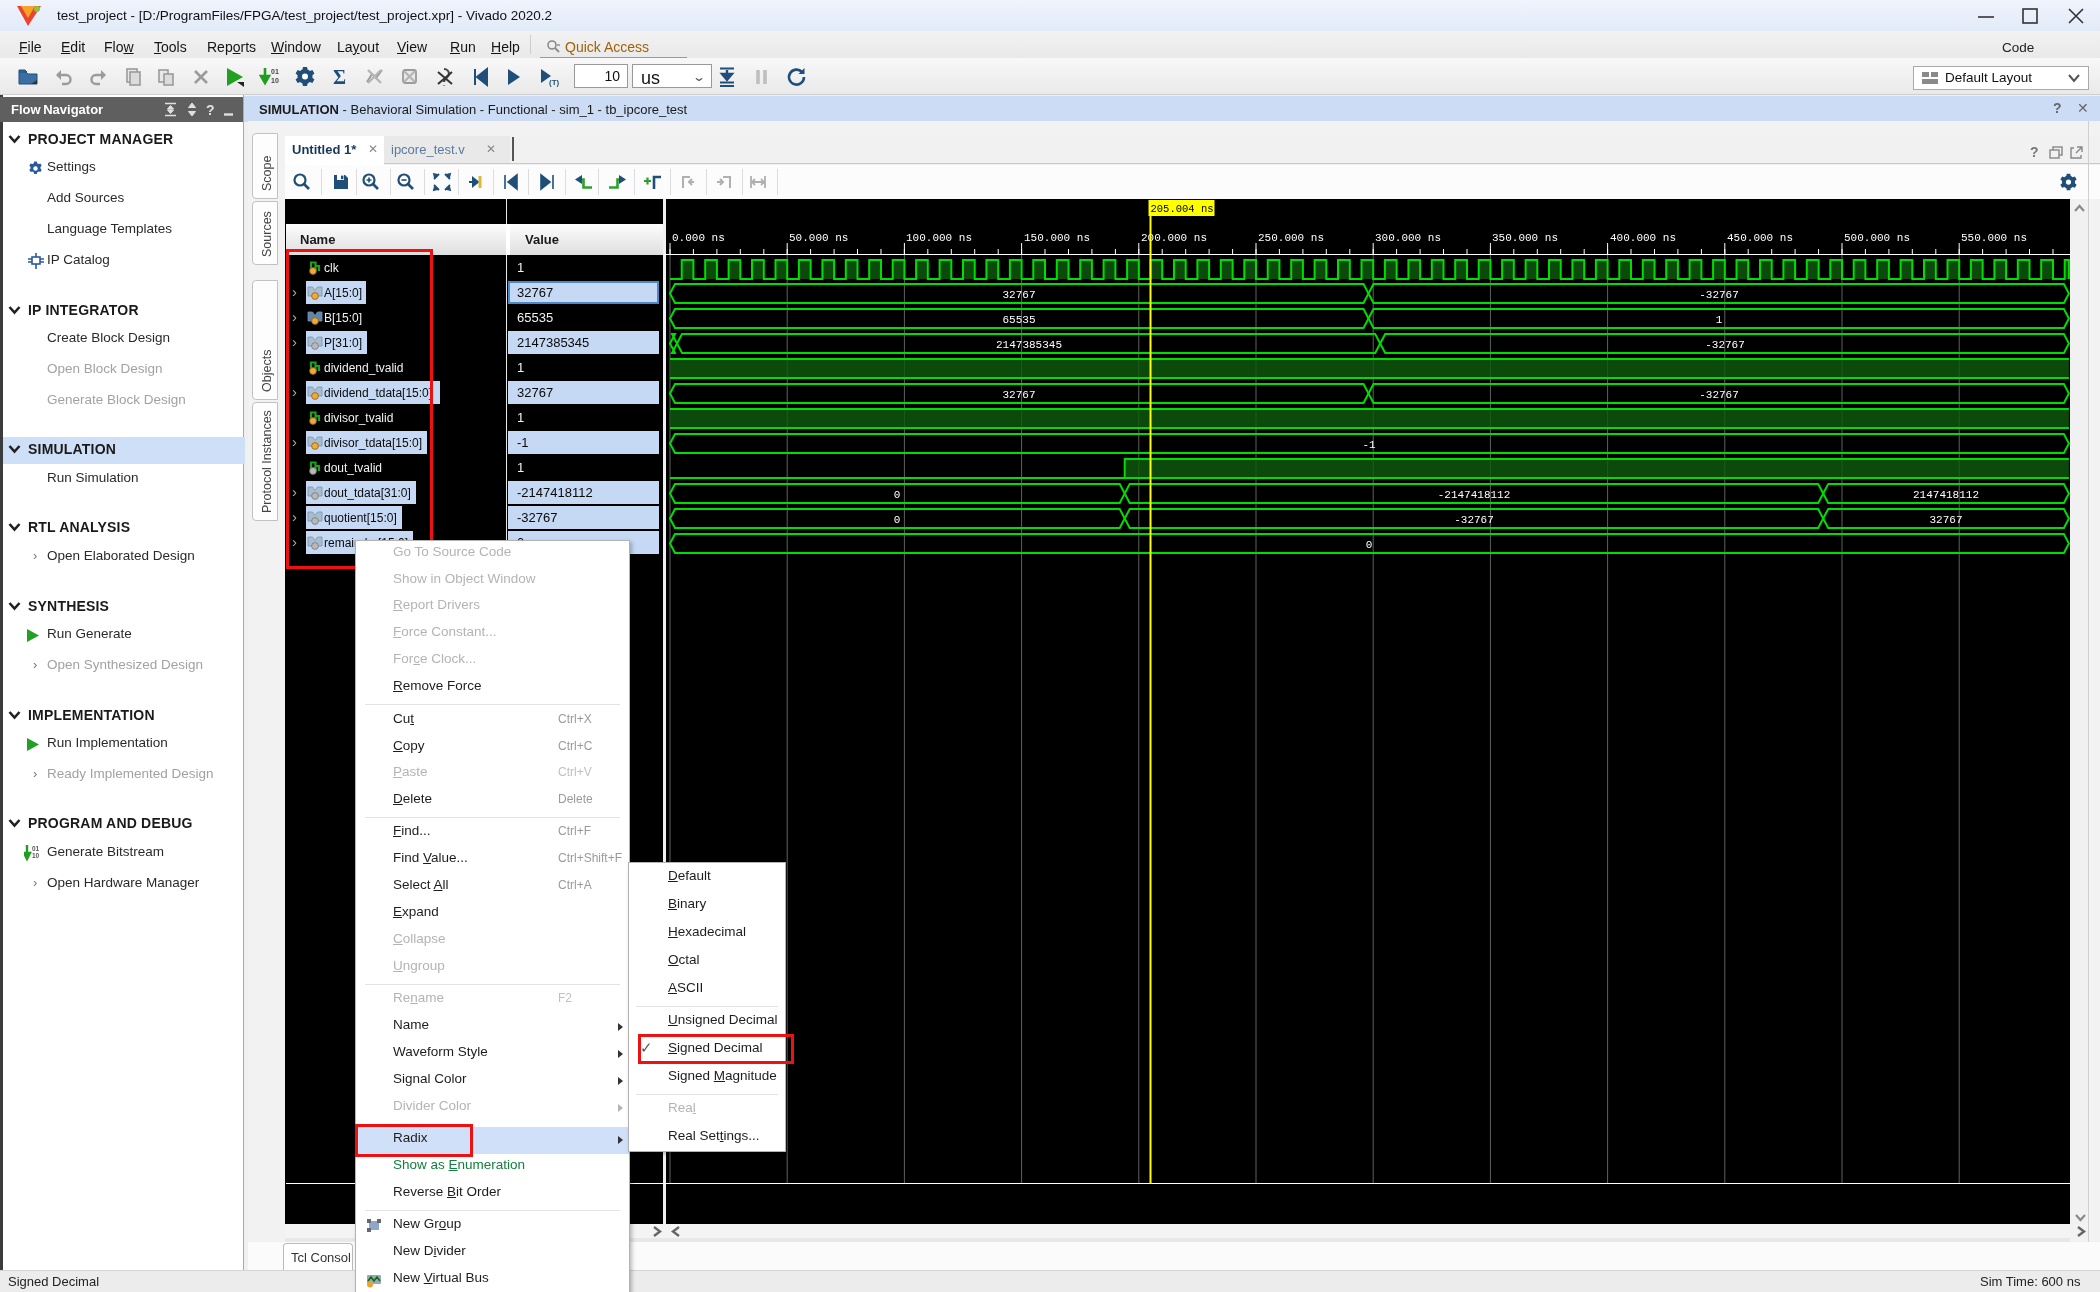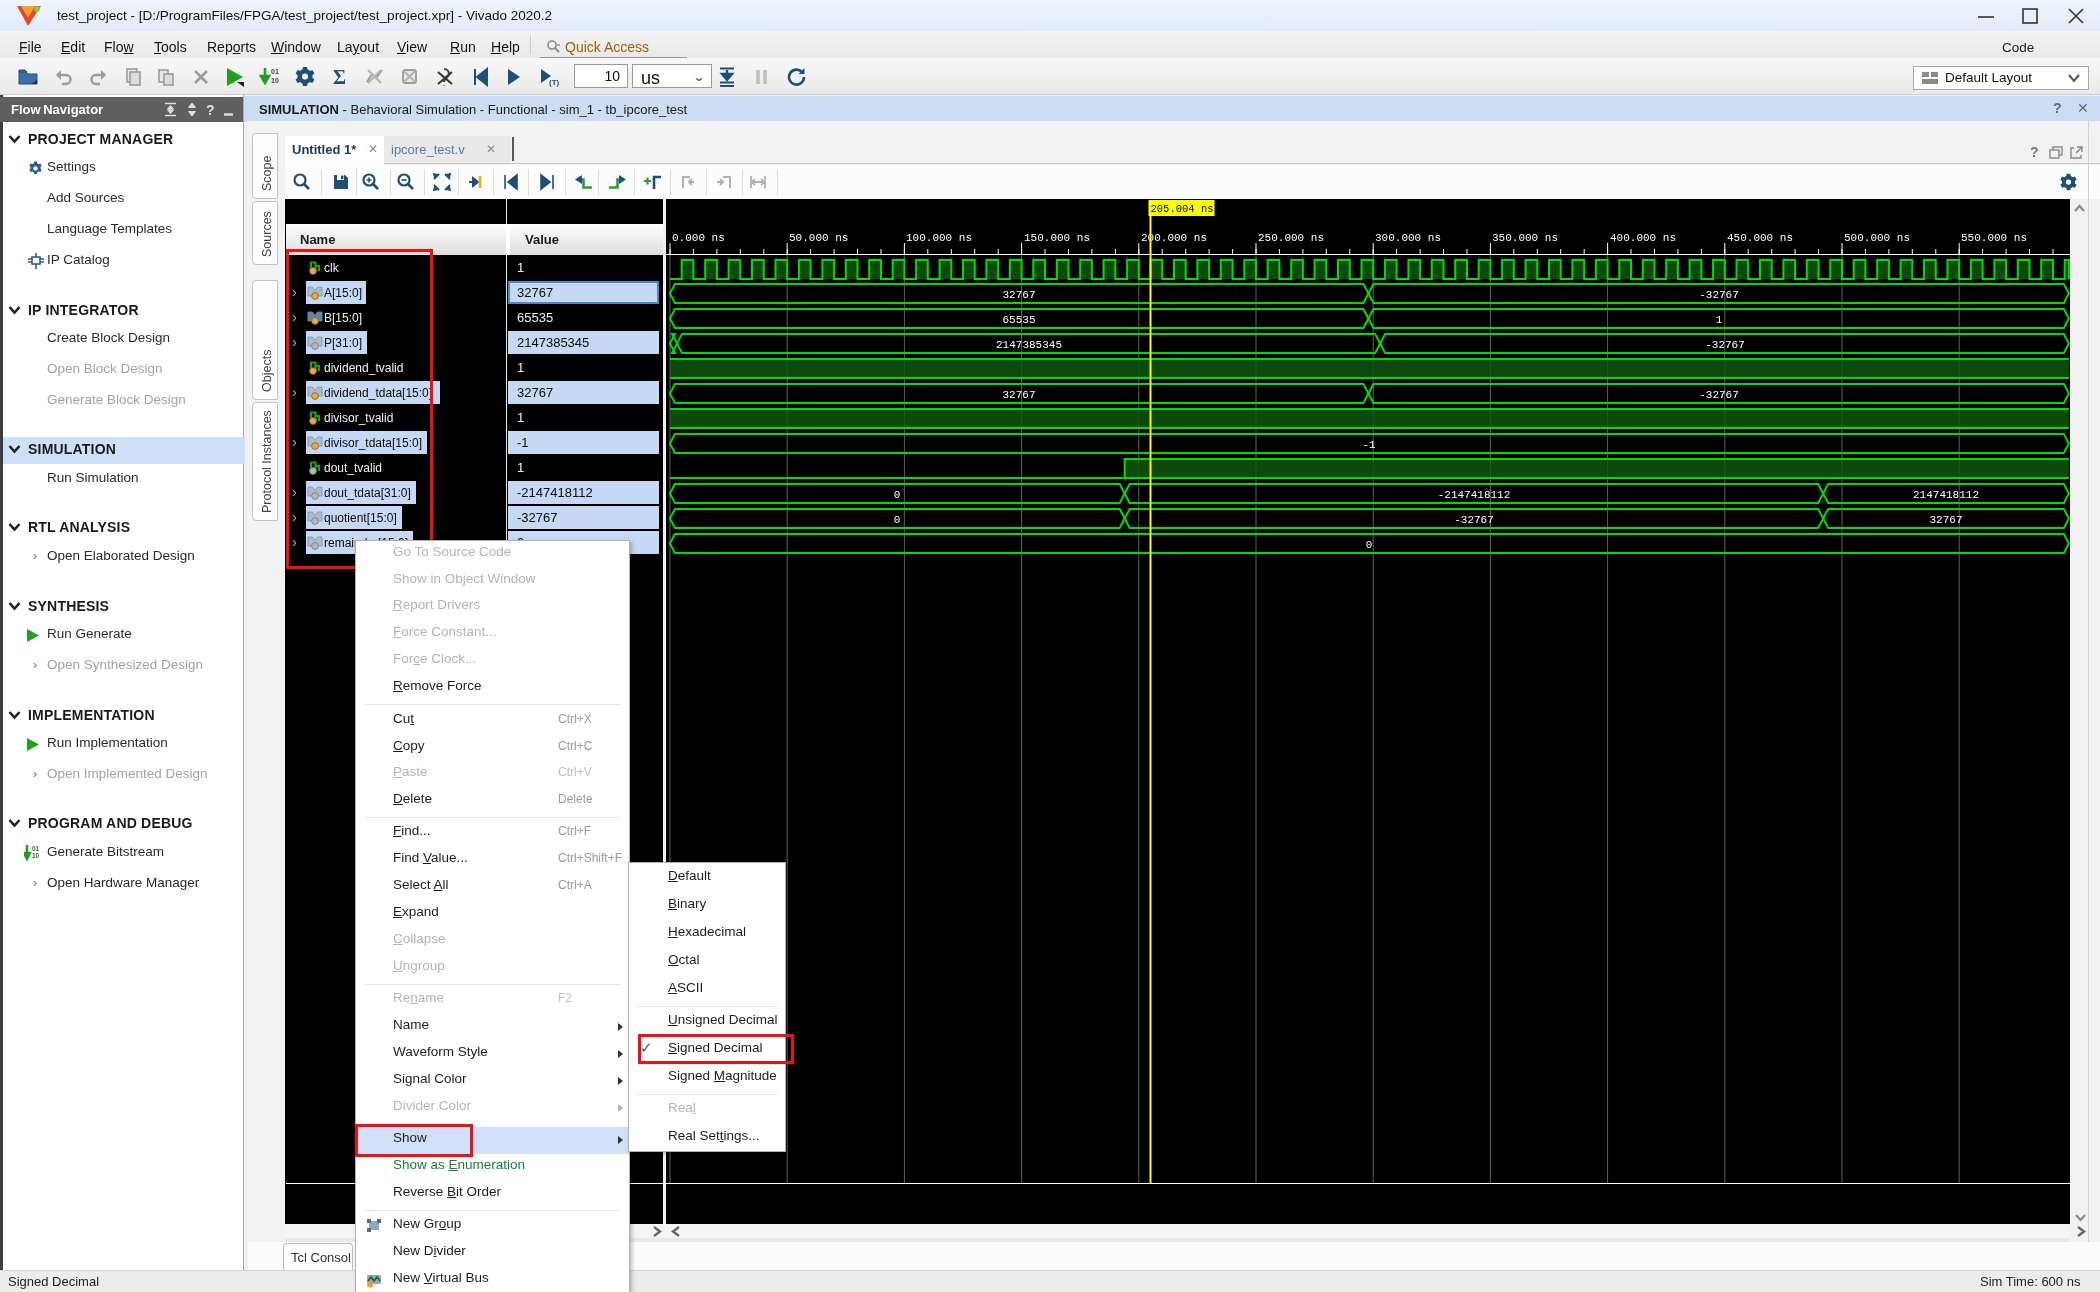--- a/index.html
+++ b/index.html
@@ -203,21 +203,21 @@
 <div class="abs nit" style="left:47px;top:657px;color:#a2a2a2">Open Synthesized Design</div>
 <svg class="abs" style="left:8px;top:711px" width="13" height="9" viewBox="0 0 13 9">
     <path d="M1.5,1 L6.5,6.5 L11.5,1" stroke="#222" stroke-width="2.6" fill="none"></path>
   </svg>
 <div class="abs nsec" style="left:28px;top:707px">IMPLEMENTATION</div>
 <svg class="abs" style="left:26px;top:737px" width="14" height="15" viewBox="0 0 14 15">
     <path d="M1,1 L13,7.5 L1,14 Z" fill="#21a121"></path>
   </svg>
 <div class="abs nit" style="left:47px;top:735px;color:#2a2a2a">Run Implementation</div>
 <div class="abs arr" style="left:33px;top:766px">›</div>
-<div class="abs nit" style="left:47px;top:766px;color:#a2a2a2">Open Implemented Design</div>
+<div class="abs nit" style="left:47px;top:766px;color:#a2a2a2">Ready Implemented Design</div>
 <svg class="abs" style="left:8px;top:819px" width="13" height="9" viewBox="0 0 13 9">
     <path d="M1.5,1 L6.5,6.5 L11.5,1" stroke="#222" stroke-width="2.6" fill="none"></path>
   </svg>
 <div class="abs nsec" style="left:28px;top:815px">PROGRAM AND DEBUG</div>
 <svg class="abs" style="left:24px;top:845px" width="18" height="16" viewBox="0 0 18 16">
     <path d="M3,0 V8 M0,8 L3,14 L6,8 Z" stroke="#1f9e1f" stroke-width="2.4" fill="#1f9e1f"></path>
     <text x="8" y="6" font-size="6.5" font-weight="bold" fill="#555" font-family="Liberation Sans">01</text>
     <text x="8" y="13" font-size="6.5" font-weight="bold" fill="#555" font-family="Liberation Sans">10</text>
   </svg>
 <div class="abs nit" style="left:47px;top:844px;color:#2a2a2a">Generate Bitstream</div>
@@ -617,21 +617,21 @@
     <path d="M1,1 L6,5 L1,9 Z" fill="#333"></path>
   </svg>
 <div class="abs mi" style="left:393px;top:1071px;color:#1d1d1d">Signal Color</div>
 <svg class="abs" style="left:617px;top:1076px" width="7" height="10" viewBox="0 0 7 10">
     <path d="M1,1 L6,5 L1,9 Z" fill="#333"></path>
   </svg>
 <div class="abs mi" style="left:393px;top:1098px;color:#b4b4b4">Divider Color</div>
 <svg class="abs" style="left:617px;top:1103px" width="7" height="10" viewBox="0 0 7 10">
     <path d="M1,1 L6,5 L1,9 Z" fill="#b4b4b4"></path>
   </svg>
-<div class="abs mi" style="left:393px;top:1130px;color:#1d1d1d">Show</div>
+<div class="abs mi" style="left:393px;top:1130px;color:#1d1d1d">Radix</div>
 <svg class="abs" style="left:617px;top:1135px" width="7" height="10" viewBox="0 0 7 10">
     <path d="M1,1 L6,5 L1,9 Z" fill="#333"></path>
   </svg>
 <div class="abs mi" style="left:393px;top:1157px;color:#15803d">Show as <span class="u">E</span>numeration</div>
 <div class="abs mi" style="left:393px;top:1184px;color:#1d1d1d">Reverse <span class="u">B</span>it Order</div>
 <div class="abs" style="left:365px;top:1210px;width:255px;height:1px;background:#e3e3e3"></div>
 <div class="abs mi" style="left:393px;top:1216px;color:#1d1d1d">New Gr<span class="u">o</span>up</div>
 <svg class="abs" style="left:366px;top:1218px" width="16" height="16" viewBox="0 0 16 16">
     <rect x="3" y="3" width="10" height="9" fill="#8fa8c8"></rect>
     <rect x="1" y="1" width="4" height="4" fill="#667"></rect>

